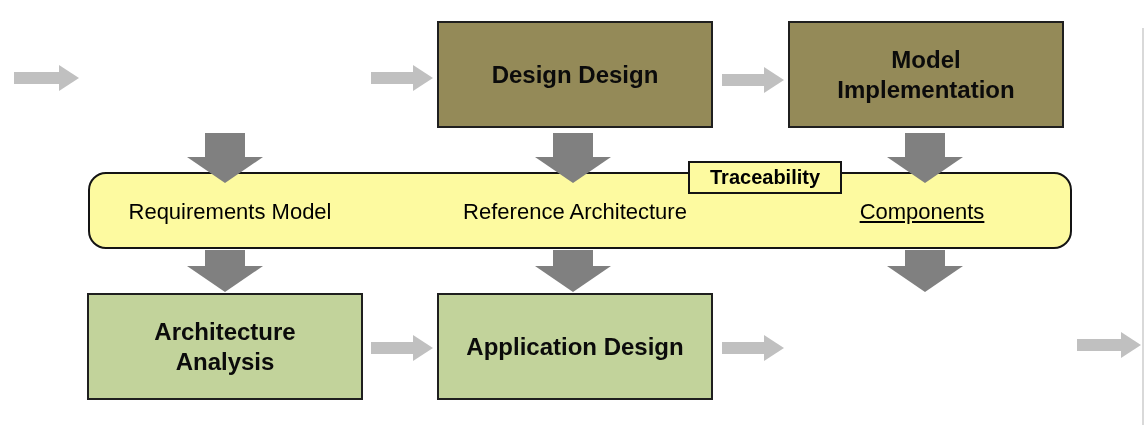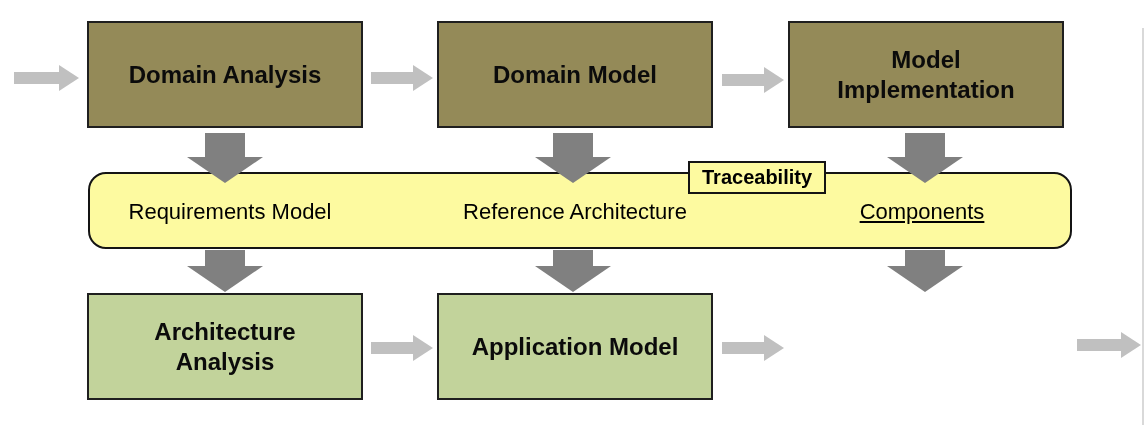--- a/index.html
+++ b/index.html
@@ -49,21 +49,21 @@
   }
   .band-label.l1{left:230px;}
   .band-label.l2{left:575px;}
   .band-label.l3{left:922px;text-decoration:underline;}
   .tag{
     position:absolute;left:688px;top:161px;
     height:33px;box-sizing:border-box;
     background:var(--band-fill,#FDFAA0);
     border:2px solid #141414;
     display:flex;align-items:center;
-    padding:0 12px;
+    padding:0 20px;
     font-weight:bold;font-size:20px;color:#000;
     z-index:3;
   }
   
   .h-arrow{
     position:absolute;height:26px;
     display:flex;align-items:center;
     z-index:2;
   }
   .h-shaft{flex:1;height:12px;background:var(--horizontal-arrow,#C0C0C0);}
@@ -98,25 +98,22 @@
     z-index:0;
   }
 </style>
 </head>
 <body>
 
 <div id="canvas">
 
   <div class="page-edge"></div>
 
-  <div class="box domain row-top col1">
-    <span>Domain Analysis</span>
-  </div>
   <div class="box domain row-top col2">
-    <span>Domain Model</span>
+    <span>Design Design</span>
   </div>
   <div class="box domain row-top col3">
     <span>Model Implementation</span>
   </div>
 
   <div class="h-arrow" style="left:14px;top:65px;width:65px">
     <div class="h-shaft"></div>
     <div class="h-head"></div>
   </div>
   <div class="h-arrow" style="left:371px;top:65px;width:62px">
@@ -159,21 +156,21 @@
   </div>
   <div class="v-arrow lower" style="left:887px">
     <div class="v-shaft"></div>
     <div class="v-head"></div>
   </div>
 
   <div class="box application row-bottom col1">
     <span>Architecture Analysis</span>
   </div>
   <div class="box application row-bottom col2">
-    <span>Application Model</span>
+    <span>Application Design</span>
   </div>
 
   <div class="h-arrow" style="left:371px;top:335px;width:62px">
     <div class="h-shaft"></div>
     <div class="h-head"></div>
   </div>
   <div class="h-arrow" style="left:722px;top:335px;width:62px">
     <div class="h-shaft"></div>
     <div class="h-head"></div>
   </div>

